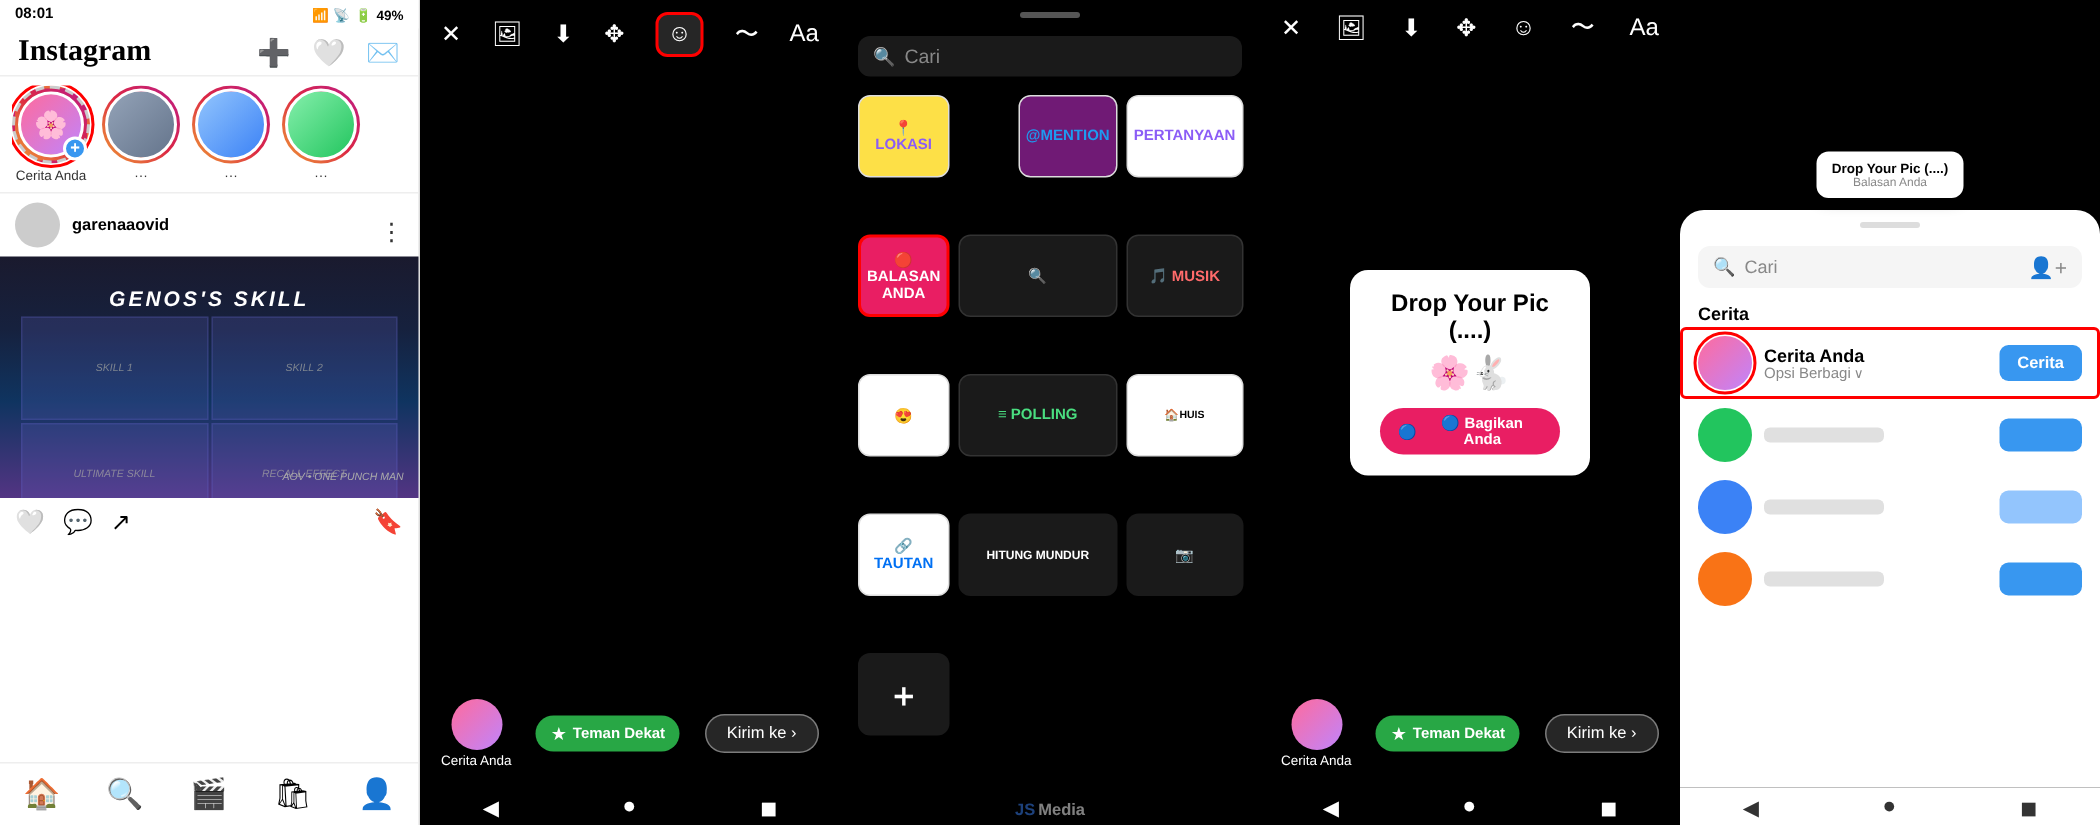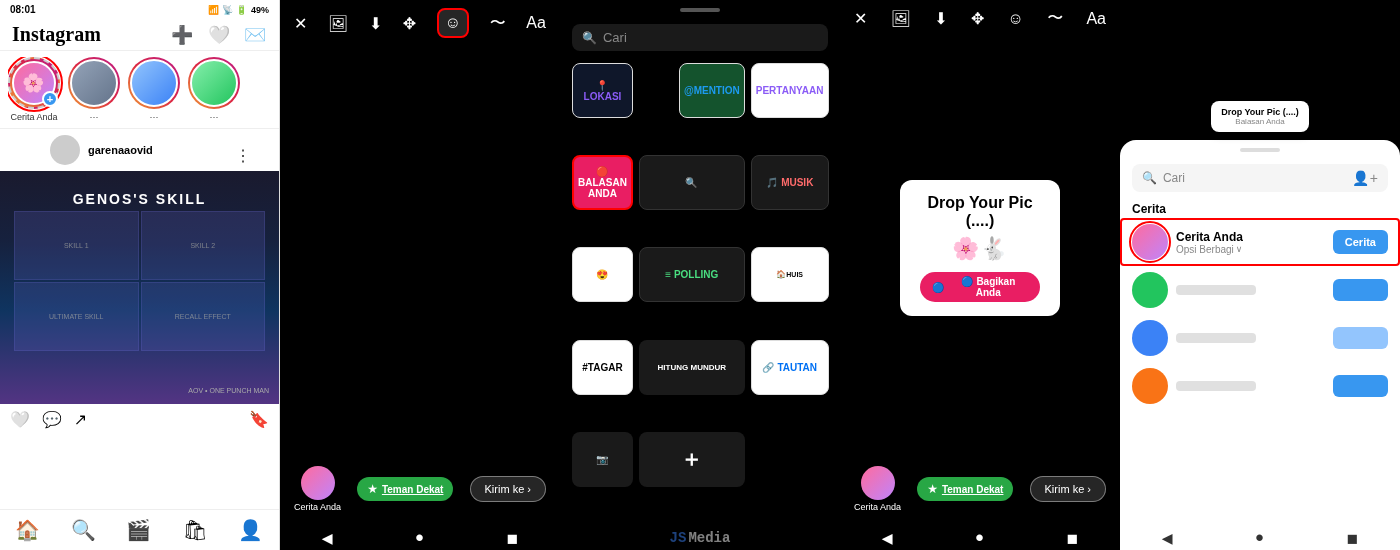--- a/index.html
+++ b/index.html
@@ -116,41 +116,41 @@
       outline: 2px solid red;
       outline-offset: 1px;
       background: linear-gradient(45deg, #f09433, #e6683c, #dc2743, #cc2366, #bc1888);
     }
 
     
     .feed-user-row {
       display: flex;
       align-items: flex-end;
       justify-content: space-between;
-      padding: 6px 28px;
-      margin-left: 22px;
+      padding: 6px 10px;
     }
     .feed-user-left { display: flex; align-items: center; gap: 8px; }
     .feed-user-avatar {
       width: 30px; height: 30px;
       border-radius: 50%;
       background: #ccc;
     }
     .feed-username { font-size: 11px; font-weight: 600; }
     .feed-more { font-size: 16px; color: #333; }
 
     .feed-image {
       width: 100%;
-      height: 233px;
+      height: 161px;
       background: linear-gradient(180deg, #1a1a2e 0%, #16213e 30%, #0f3460 60%, #533483 100%);
       position: relative;
       overflow: hidden;
       display: flex;
       align-items: center;
       justify-content: center;
+      font-style: italic;
     }
     .feed-image-text {
       color: #fff;
       font-size: 14px;
       font-weight: bold;
       text-align: center;
       position: absolute;
       top: 20px;
       left: 50%;
       transform: translateX(-50%);
@@ -241,21 +241,21 @@
     .story-avatar-small {
       width: 34px; height: 34px; border-radius: 50%;
       background: linear-gradient(135deg, #ff6b9d, #c084fc);
     }
     .story-teman-btn {
       display: flex; align-items: center; gap: 4px;
       background: #28a745; border-radius: 20px;
       padding: 5px 10px; cursor: pointer;
     }
     .story-teman-icon { font-size: 12px; color: #fff; }
-    .story-teman-label { font-size: 10px; color: #fff; font-weight: 600; text-decoration: underline; }
+    .story-teman-label { font-size: 10px; color: #fff; font-weight: 600; }
     .kirim-btn {
       background: rgba(255,255,255,0.15);
       border: 1px solid rgba(255,255,255,0.4);
       border-radius: 20px;
       padding: 6px 14px;
       color: #fff;
       font-size: 11px;
       cursor: pointer;
       display: flex; align-items: center; gap: 4px;
     }
@@ -301,41 +301,41 @@
     .sticker-item {
       height: 55px;
       border-radius: 8px;
       display: flex; align-items: center; justify-content: center;
       font-size: 10px; font-weight: bold;
       cursor: pointer;
       text-align: center;
       padding: 4px;
       position: relative;
     }
-    .sticker-lokasi { background: #0f172a; color: #8b5cf6; border: 1px solid #ddd; }
-    .sticker-mention { background: #14532d; color: #1d9bf0; border: 1px solid #ddd; margin-left: 40px; }
+    .sticker-lokasi { background: #fde047; color: #8b5cf6; border: 1px solid #ddd; }
+    .sticker-mention { background: #701a75; color: #1d9bf0; border: 1px solid #ddd; margin-left: 40px; }
     .sticker-balasan { background: #e91e63; color: #fff; border: 2px solid red; }
     .sticker-pertanyaan { background: #fff; color: #8b5cf6; border: 1px solid #ddd; }
     .sticker-search { background: #1a1a1a; color: #fff; border: 1px solid #333; }
     .sticker-musik { background: #1a1a1a; color: #ff6b6b; border: 1px solid #333; }
     .sticker-emoji-s { background: #fff; color: #000; border: 1px solid #ddd; }
     .sticker-polling { background: #1a1a1a; color: #4ade80; border: 1px solid #333; }
     .sticker-huis { background: #fff; color: #000; border: 1px solid #ddd; font-size: 8px; }
     .sticker-tagar { background: #fff; color: #000; border: 1px solid #ddd; }
     .sticker-counter { background: #1a1a1a; color: #fff; border: 1px solid #333; }
     .sticker-tautan { background: #fff; color: #0070f3; border: 1px solid #ddd; }
     .sticker-hitung { background: #1a1a1a; color: #fff; font-size: 8px; }
     .sticker-camera { background: #1a1a1a; color: #fff; }
     .sticker-plus-s { background: #1a1a1a; color: #fff; font-size: 18px; }
     .watermark {
       display: flex; align-items: center; justify-content: center;
       gap: 2px; padding: 4px 0;
       opacity: 0.5;
     }
-    .watermark-text { font-size: 14px; color: #fff; font-weight: bold; font-family: Liberation Mono, monospace; }
+    .watermark-text { font-size: 11px; color: #fff; font-weight: bold; }
     .watermark-js { color: #3b82f6; font-weight: 900; }
 
     
     .panel-4 {
       width: 280px;
       height: 550px;
       background: #000;
       display: flex;
       flex-direction: column;
       flex-shrink: 0;
@@ -586,23 +586,22 @@
   <div class="sticker-grid">
     <div class="sticker-item sticker-lokasi">📍 LOKASI</div>
     <div class="sticker-item sticker-mention">@MENTION</div>
     <div class="sticker-item sticker-pertanyaan">PERTANYAAN</div>
     <div class="sticker-item sticker-balasan" style="border:2px solid red;">🔴 BALASAN ANDA</div>
     <div class="sticker-item sticker-search">🔍</div>
     <div class="sticker-item sticker-musik">🎵 MUSIK</div>
     <div class="sticker-item sticker-emoji-s">😍</div>
     <div class="sticker-item sticker-polling">≡ POLLING</div>
     <div class="sticker-item sticker-huis">🏠<br><span style="font-size:7px;">HUIS</span></div>
-    <div class="sticker-item sticker-tagar">#TAGAR</div>
+    <div class="sticker-item sticker-tautan">🔗 TAUTAN</div>
     <div class="sticker-item sticker-hitung" style="font-size:8px;">HITUNG MUNDUR</div>
-    <div class="sticker-item sticker-tautan">🔗 TAUTAN</div>
     <div class="sticker-item sticker-camera">📷</div>
     <div class="sticker-item sticker-plus-s" style="font-size:22px;">＋</div>
   </div>
   <div class="watermark">
     <span class="watermark-text watermark-js">JS</span>
     <span class="watermark-text">Media</span>
   </div>
 </div>
 
 <div class="panel-4">

